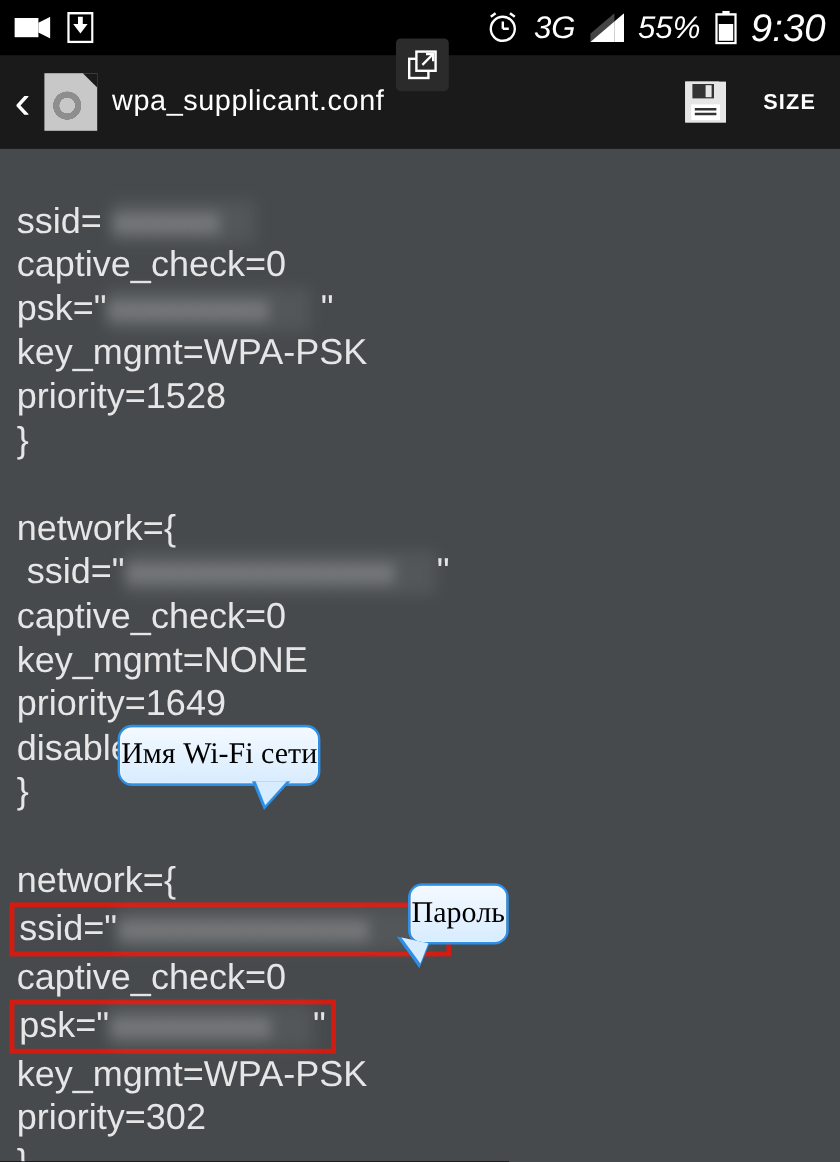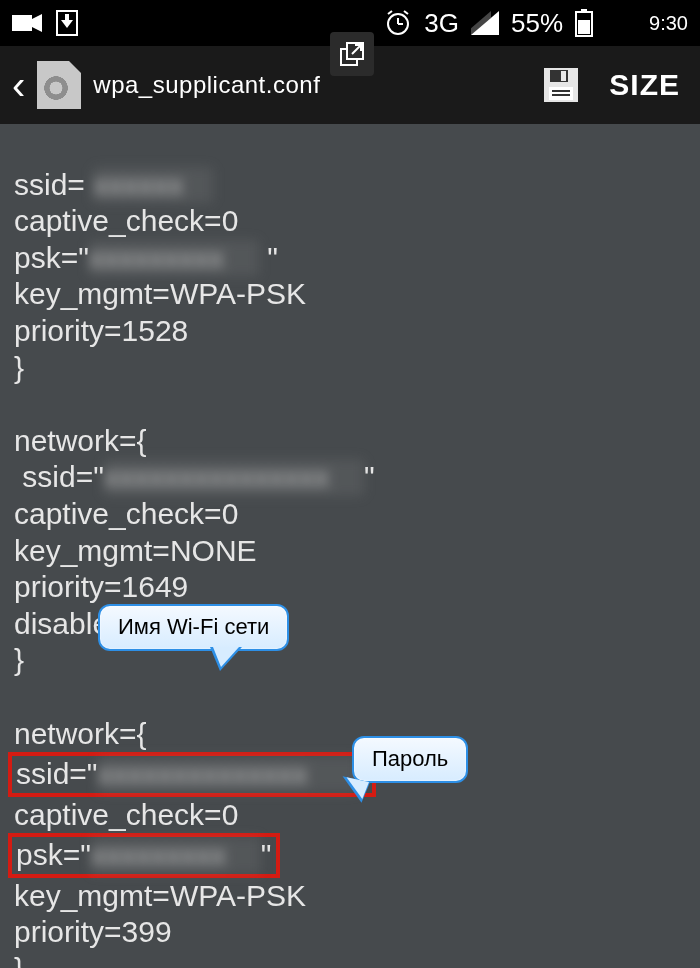--- a/index.html
+++ b/index.html
@@ -12,25 +12,26 @@
     position: relative;
   }
   .status-bar {
     height: 46px;
     background: #000;
     color: #fff;
     display: flex;
     justify-content: space-between;
     padding: 0 12px;
     font-size: 26px;
+    font-style: italic;
   }
   .status-left { display: flex; gap: 14px; align-items: center; }
   .status-right { display: flex; gap: 12px; align-items: center; }
   .status-right .pct { font-size: 26px; }
-  .status-right .clock { font-size: 20px; margin-left: 44px; }
+  .status-right .clock { font-size: 32px; }
 
   .toolbar {
     height: 78px;
     background: #1a1a1a;
     color: #fff;
     display: flex;
     align-items: center;
     padding: 0 8px;
     gap: 8px;
   }
@@ -75,21 +76,21 @@
     overflow: hidden;
   }
   .save-btn {
     width: 56px;
     height: 56px;
     display: flex;
     align-items: center;
     justify-content: center;
   }
   .size-btn {
-    font-size: 30px;
+    font-size: 18px;
     font-weight: bold;
     letter-spacing: 1px;
     padding: 0 12px;
   }
   .share-badge {
     position: absolute;
     top: 32px;
     left: 330px;
     width: 44px;
     height: 44px;
@@ -131,25 +132,26 @@
     margin-left: -6px;
     display: inline-block;
   }
 
   .callout {
     position: absolute;
     background: linear-gradient(#f4f9ff, #d7ecff);
     border: 2px solid #2d8fe6;
     border-radius: 12px;
     color: #000;
-    font-size: 22px;
+    font-size: 25px;
     font-weight: 500;
-    padding: 8px 18px;
+    padding: 8px 1px;
     white-space: nowrap;
     box-shadow: inset 0 0 2px #fff;
+    font-family: Liberation Serif, serif;
   }
   .callout .tail {
     position: absolute;
     width: 0; height: 0;
   }
   .callout.ssid-callout { top: 480px; left: 98px; }
   .callout.ssid-callout .tail {
     bottom: -22px;
     left: 110px;
     border-left: 10px solid transparent;
@@ -157,21 +159,21 @@
     border-top: 24px solid #2d8fe6;
   }
   .callout.ssid-callout .tail::after {
     content: "";
     position: absolute;
     top: -24px; left: -7px;
     border-left: 8px solid transparent;
     border-right: 18px solid transparent;
     border-top: 20px solid #d7ecff;
   }
-  .callout.psk-callout { top: 612px; left: 352px; }
+  .callout.psk-callout { top: 612px; left: 340px; }
   .callout.psk-callout .tail {
     bottom: -20px;
     left: -14px;
     border-left: 24px solid transparent;
     border-right: 4px solid transparent;
     border-top: 22px solid #2d8fe6;
     transform: rotate(12deg);
   }
   .callout.psk-callout .tail::after {
     content: "";
@@ -277,21 +279,21 @@
 <span>key_mgmt=NONE</span>
 <span>priority=1649</span>
 <span>disabled=1</span>
 <span>}</span>
 <span></span>
 <span>network={</span>
 <span class="red-box"><span>ssid="</span><span class="blur long">xxxxxxxxxxxxxx</span><span>"</span></span>
 <span>captive_check=0</span>
 <span class="red-box"><span>psk="</span><span class="blur med">xxxxxxxxx</span><span>"</span></span>
 <span>key_mgmt=WPA-PSK</span>
-<span>priority=399</span>
+<span>priority=302</span>
 <span>}</span>
 
   
   <div class="callout ssid-callout">
     <span>Имя Wi-Fi сети</span>
     <div class="tail"></div>
   </div>
   <div class="callout psk-callout">
     <span>Пароль</span>
     <div class="tail"></div>

